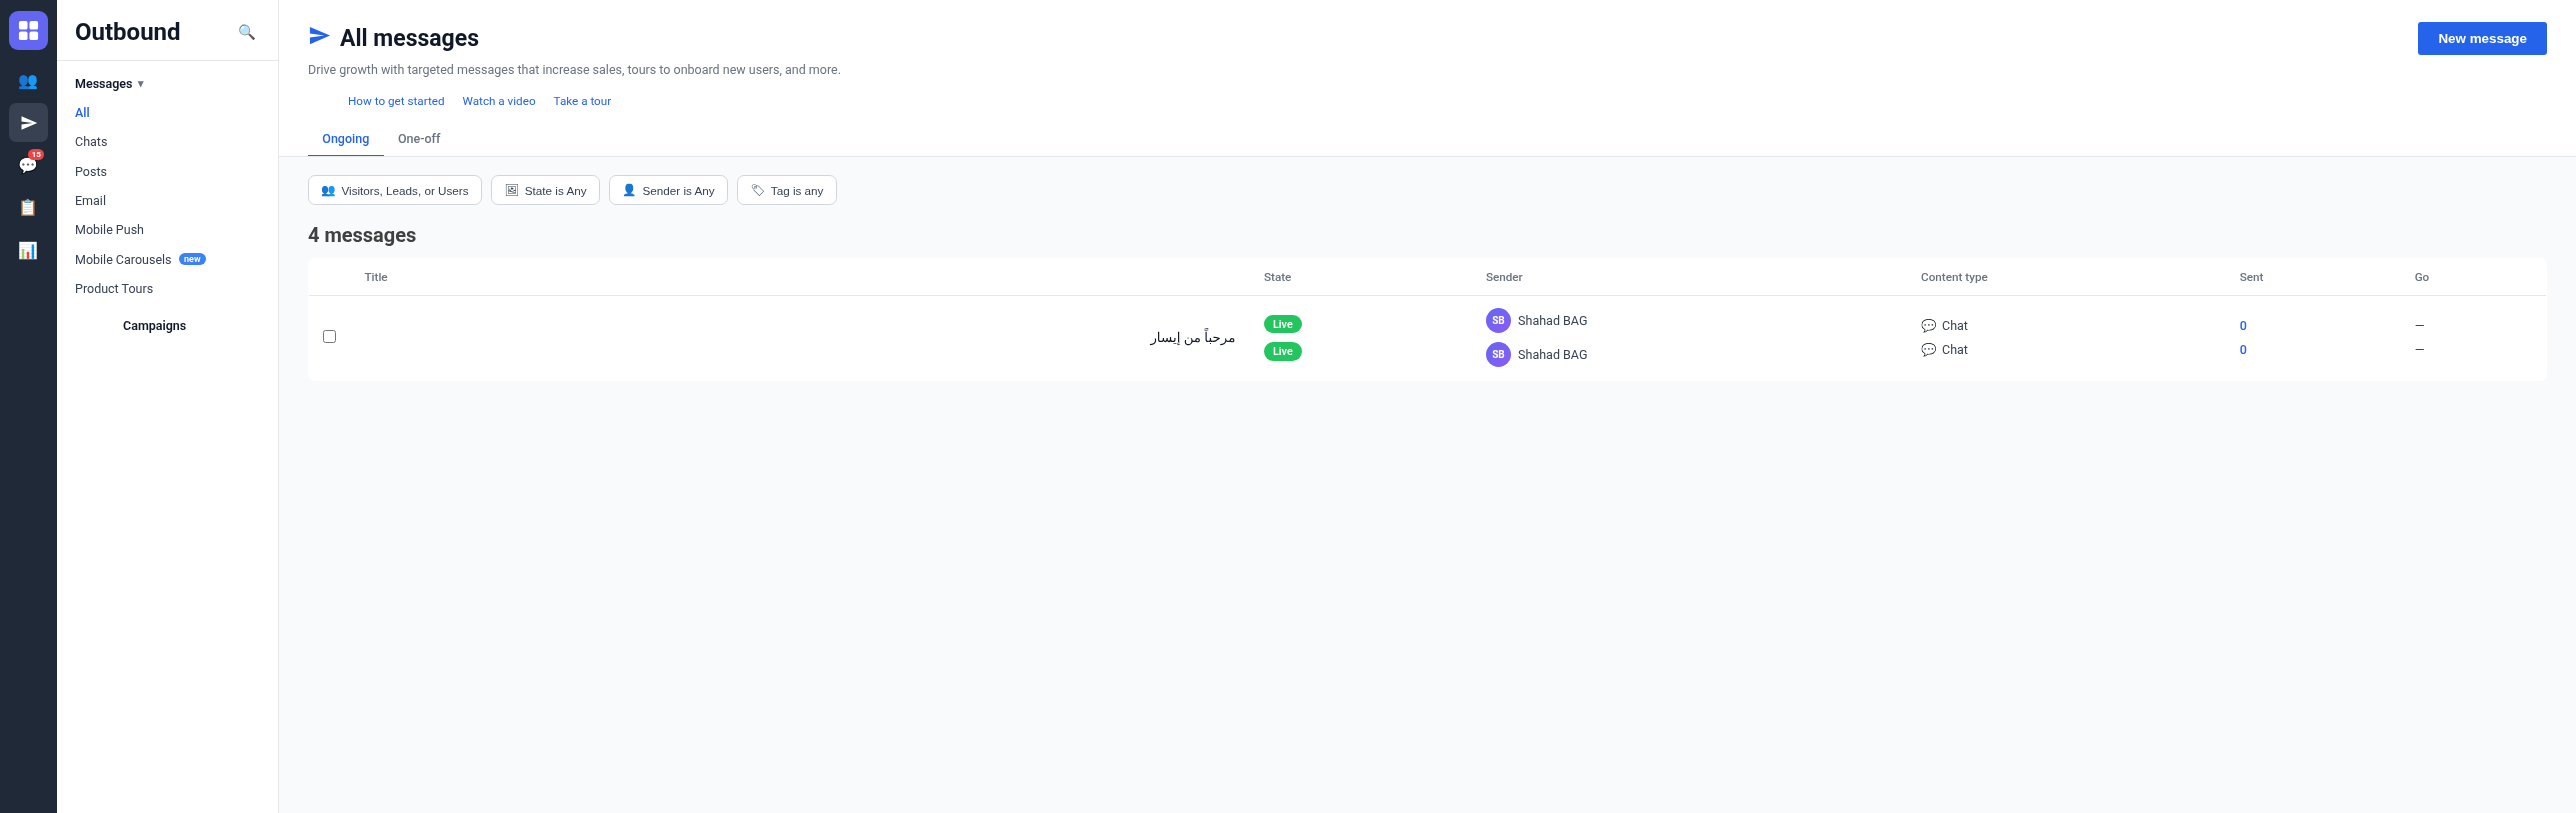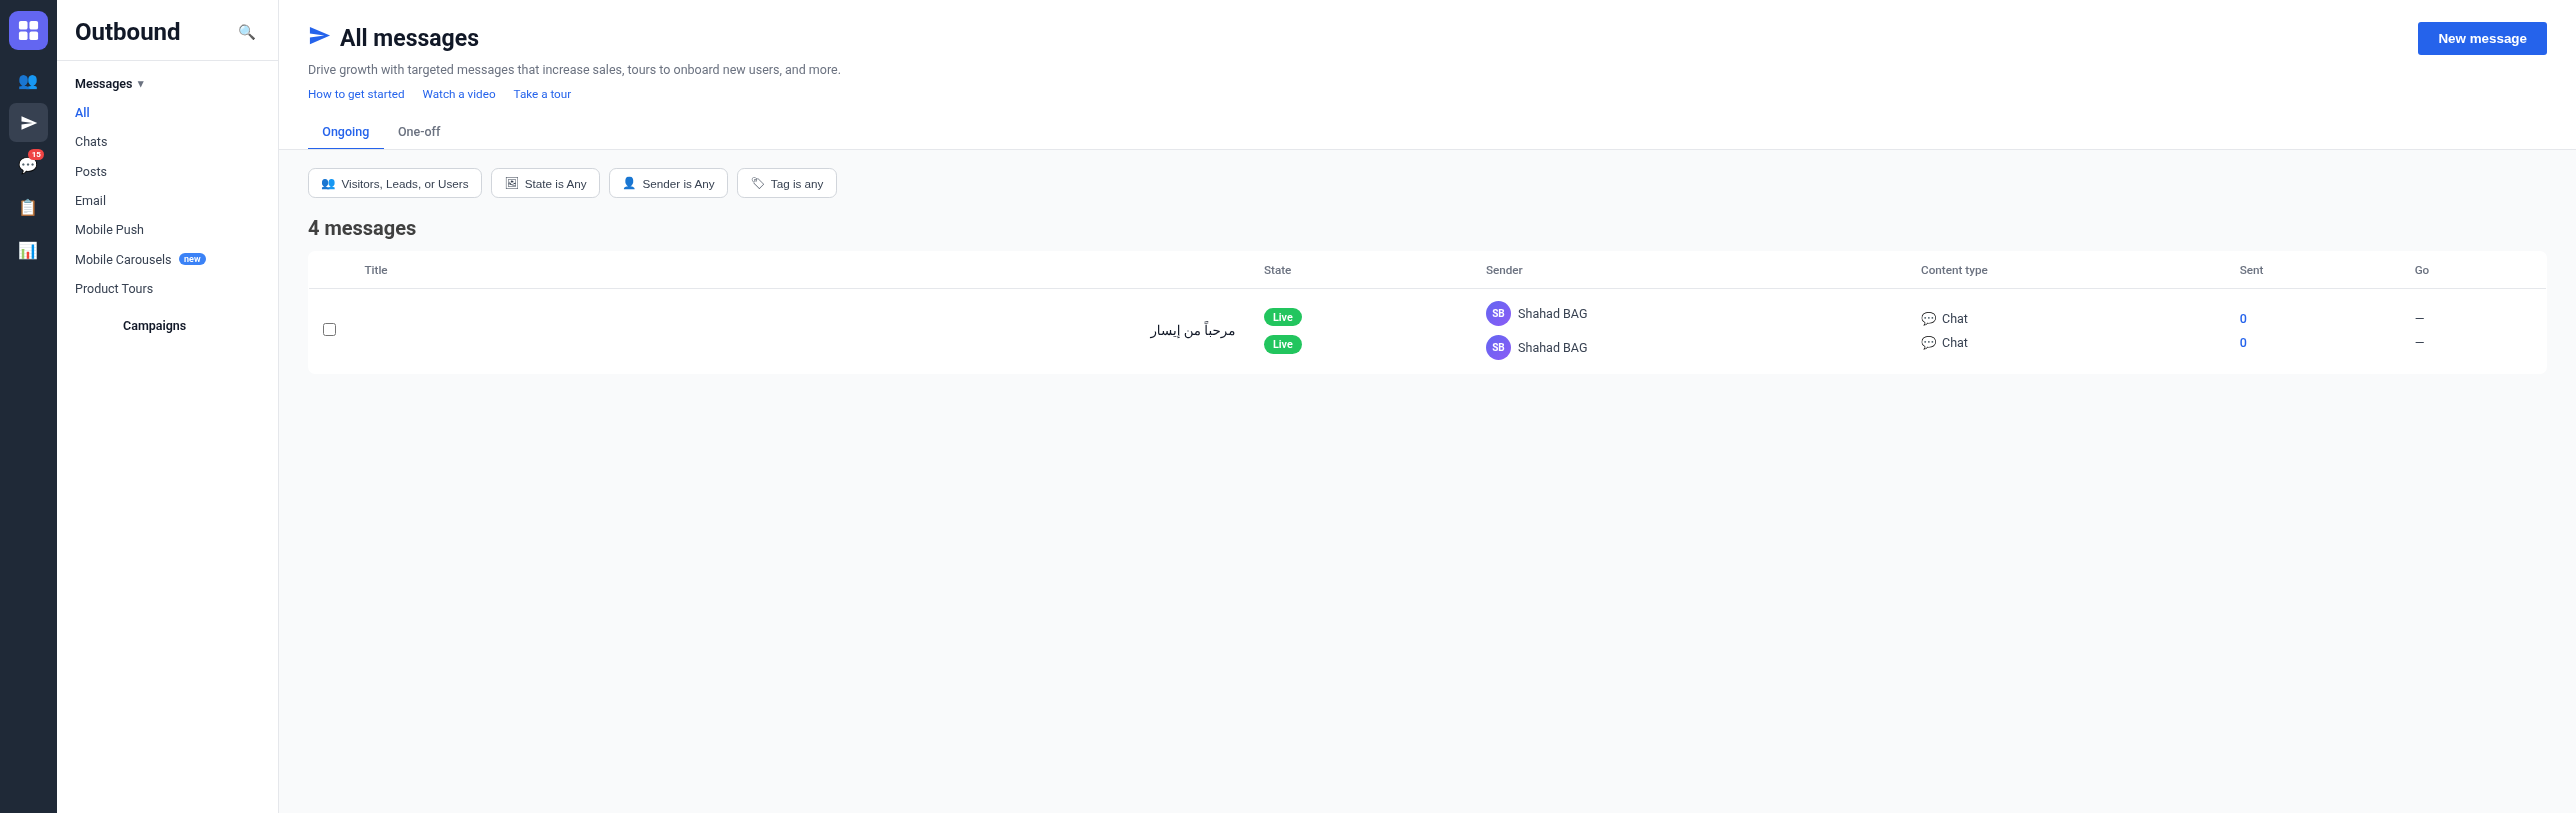--- a/index.html
+++ b/index.html
@@ -155,26 +155,27 @@
       border: none;
       padding: 9px 20px;
       border-radius: 3px;
       font-size: 13.4px;
       font-weight: 600;
       cursor: pointer;
     }
     .page-description {
       font-size: 12.5px;
       color: #6b7280;
-      margin-bottom: 10px;
+      margin-bottom: 17px;
     }
     .page-links {
       display: flex;
       gap: 18px;
       margin-bottom: 0;
+      margin-left: 40px;
     }
     .page-link {
       font-size: 11.7px;
       color: #2563eb;
       cursor: pointer;
       text-decoration: none;
     }
 
     
     .tabs-bar {

